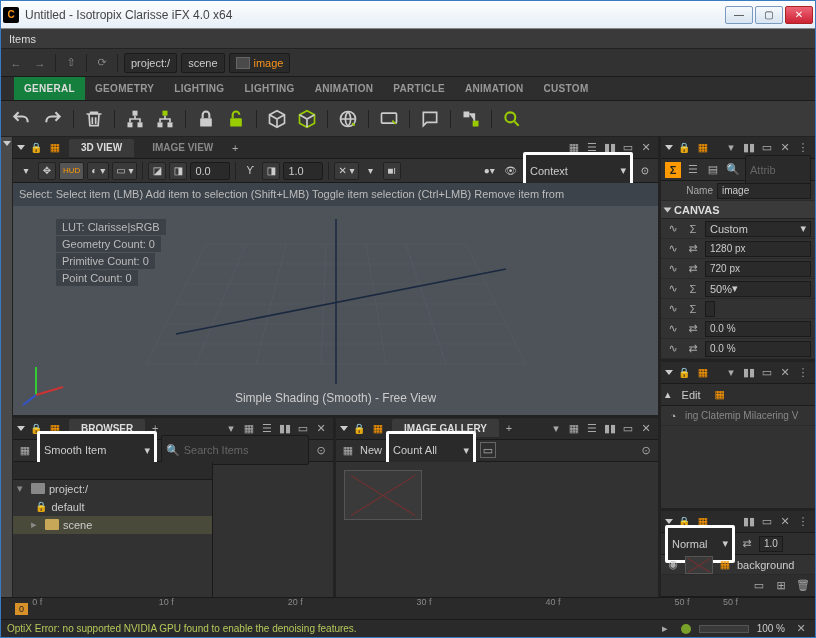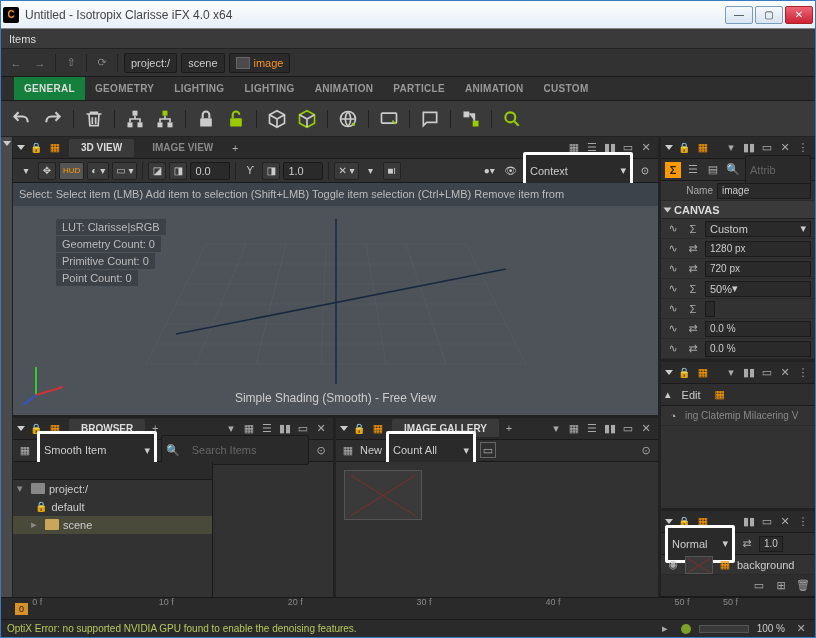--- a/index.html
+++ b/index.html
@@ -352,21 +352,21 @@
                   <span class="smicon">▭</span>
                   <span class="smicon">✕</span>
                 </div>
               </div>
               <div class="subbar">
                 <span class="smicon">▦</span>
                 <div class="vpdrop" style="width:120px">
                     <span>Smooth Item</span>
                     <span>▾</span>
                   </div>
-                <div class="search">🔍 <span style="margin-left:12px">Search Items</span></div>
+                <div class="search">🔍 <span style="margin-left:4px">Search Items</span></div>
                 <span class="smicon">⊙</span>
               </div>
               <div class="tree">
                 <div class="treecol">
                   <div class="treehdr">&nbsp;</div>
                   <div class="treerow">
                       <span class="exp">▾</span>
                       <div class="folder grey"></div>
                       <span>project:/</span>
                     </div>

